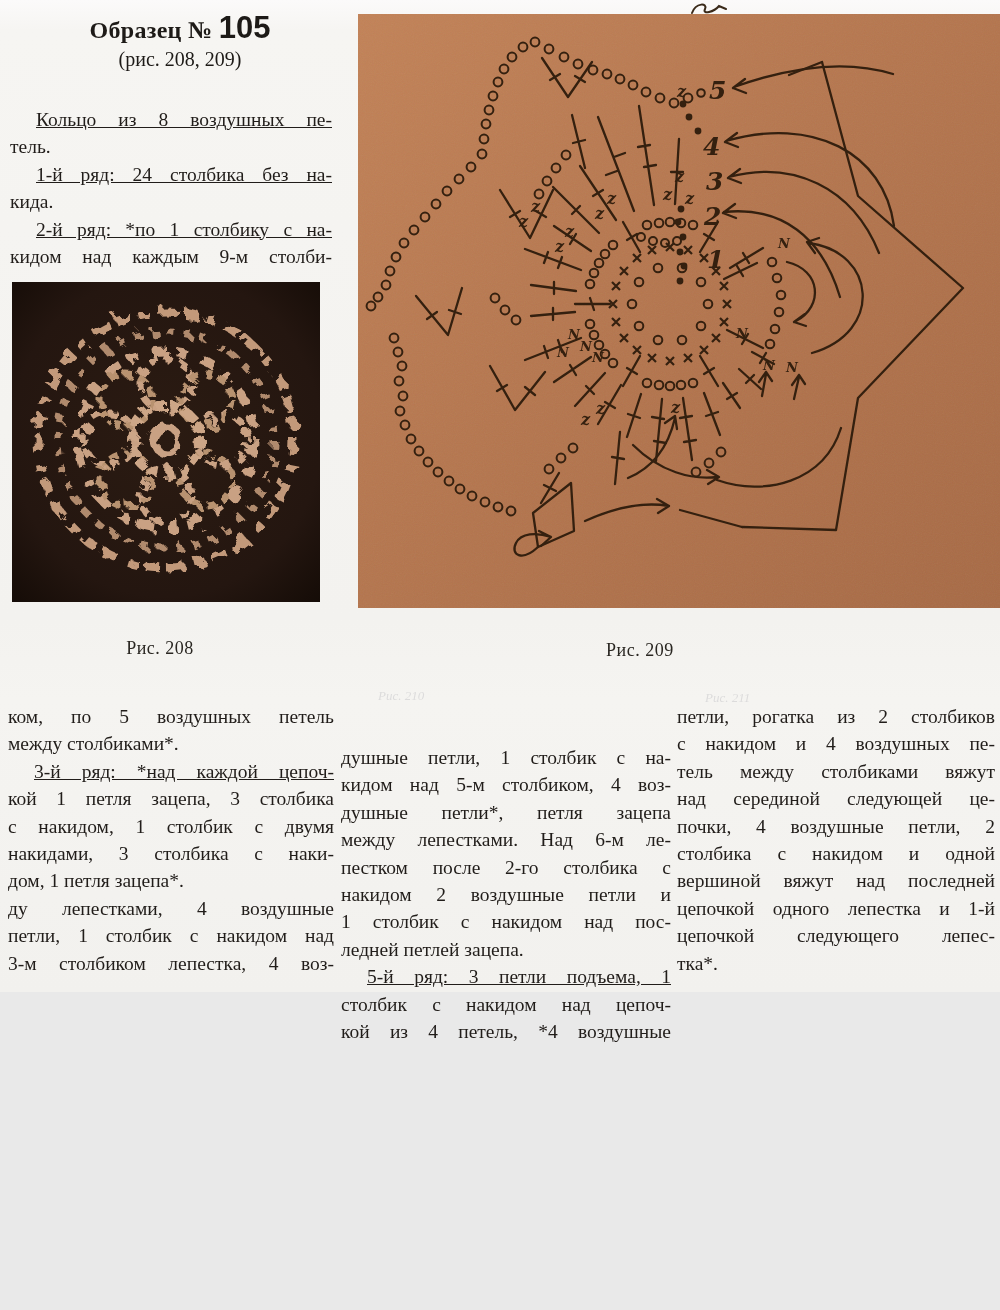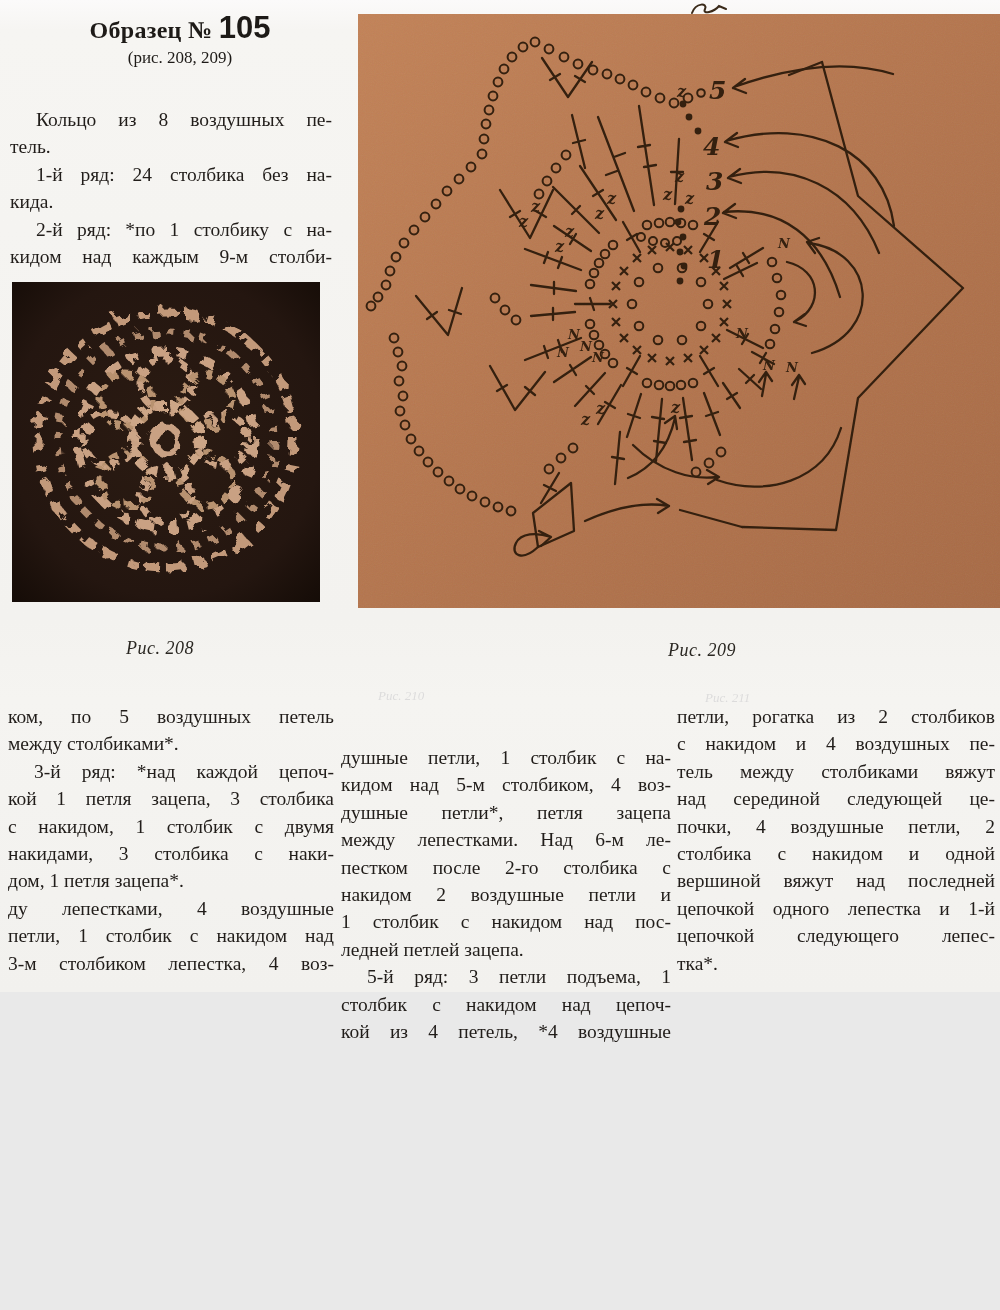--- a/index.html
+++ b/index.html
@@ -3,35 +3,35 @@
 <meta charset="utf-8">
 <style>
   html,body{margin:0;padding:0;}
   body{width:1000px;height:1310px;position:relative;background:#e9e9e9;
        font-family:"Liberation Serif", serif;color:#1d1a17;}
   .paper{position:absolute;left:0;top:0;width:1000px;height:992px;
          background:linear-gradient(180deg,#fbfafa 0,#f6f5f2 30px,#f3f2ef 620px,#f5f4f1 700px,#f2f1ee 992px);}
   .heading{position:absolute;left:55px;top:10px;width:250px;text-align:center;}
   .heading .t1{font-size:24px;font-weight:bold;letter-spacing:.3px;}
   .heading .t1 .big{font-family:"Liberation Sans",sans-serif;font-size:31px;letter-spacing:0;}
-  .heading .t2{font-size:17px;margin-top:2px;}
+  .heading .t2{font-size:20px;margin-top:2px;}
   .textblock{position:absolute;font-size:19.5px;line-height:27.4px;
              text-align:justify;color:#211d1a;}
   .ln{text-align:justify;-moz-text-align-last:justify;text-align-last:justify;white-space:normal;}
   .ln.end{text-align-last:left;}
-  .ln.ind{text-indent:26px;}
+  .ln.ind{text-indent:26px;text-decoration:underline;}
   #intro{left:10px;top:106px;width:322px;}
   #col1{left:8px;top:703px;width:326px;}
   #col2{left:341px;top:744px;width:330px;}
   #col3{left:677px;top:703px;width:318px;}
   .photo{position:absolute;left:12px;top:282px;width:308px;height:320px;}
   .chart{position:absolute;left:358px;top:14px;width:642px;height:594px;}
-  .cap{position:absolute;font-style:italic;font-size:18px;color:#2a2722;letter-spacing:.5px;}
+  .cap{position:absolute;font-size:18px;color:#2a2722;letter-spacing:.5px;}
   #cap208{left:95px;top:638px;width:130px;text-align:center;}
-  #cap209{left:606px;top:640px;width:130px;text-align:right;}
+  #cap209{left:606px;top:640px;width:130px;text-align:left;}
   .ghost{position:absolute;font-style:italic;font-size:13px;color:#6f6f7e;opacity:.18;
          filter:blur(.4px);}
   #ghost1{left:378px;top:688px;}
   #ghost2{left:705px;top:690px;}
   .squiggle{position:absolute;left:686px;top:0;width:48px;height:18px;}
   
   .chart .st{stroke:#34200f;stroke-width:2.3;fill:none;stroke-linecap:round;stroke-linejoin:round;}
   .chart .o{stroke:#34200f;stroke-width:2;fill:none;}
   .chart .dot{fill:#34200f;stroke:none;}
   .chart text{fill:#34200f;font-family:"DejaVu Serif",serif;}

